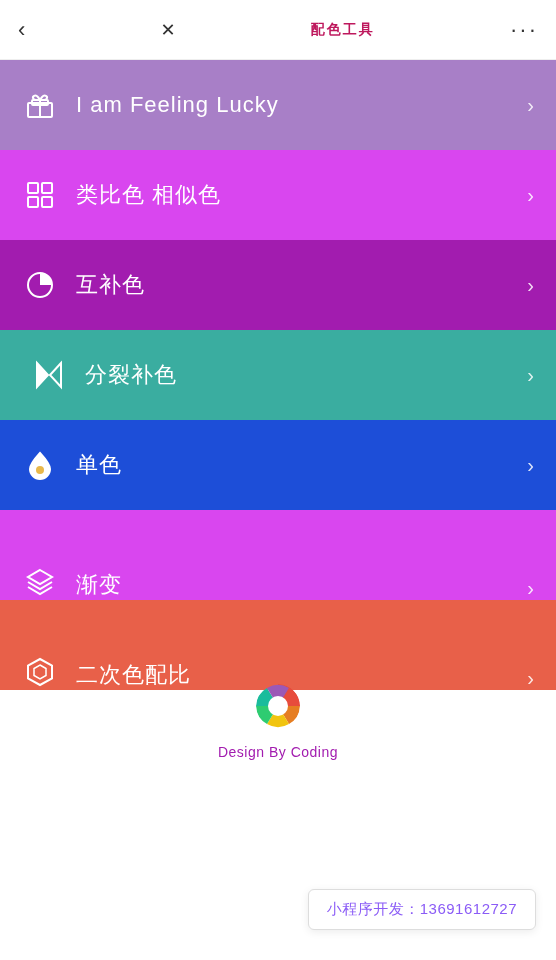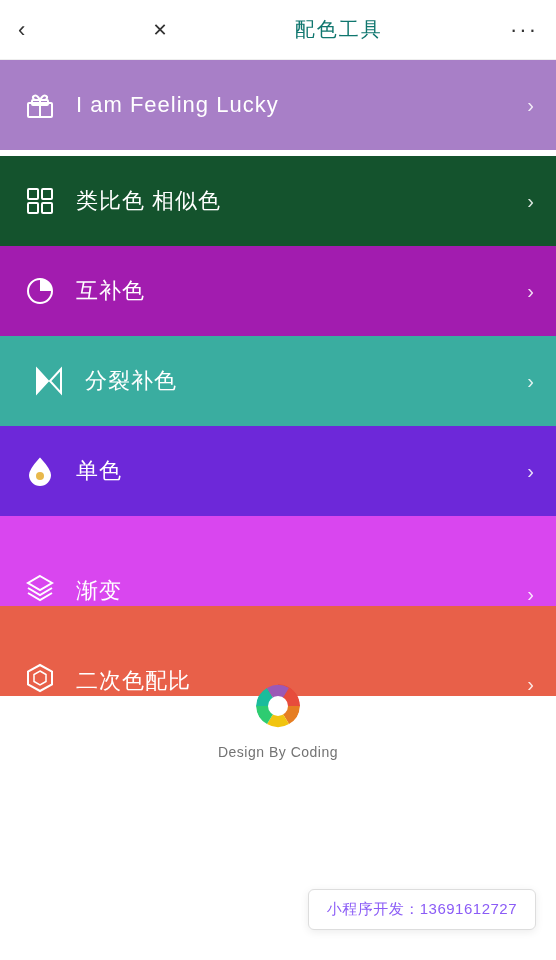--- a/index.html
+++ b/index.html
@@ -16,23 +16,23 @@
     .header {
       display: flex;
       align-items: center;
       justify-content: space-between;
       padding: 0 18px;
       height: 60px;
       background: #fff;
       border-bottom: 1px solid #eee;
     }
     .header-center {
-      font-size: 20px;
-      font-weight: 400;
-      color: #0f766e;
+      font-size: 14px;
+      font-weight: 700;
+      color: #be185d;
       letter-spacing: 2px;
     }
     .header-icon {
       font-size: 22px;
       color: #333;
       cursor: pointer;
       user-select: none;
     }
     .header-more {
       font-size: 22px;
@@ -70,24 +70,24 @@
       letter-spacing: 1px;
       flex: 1;
     }
     .menu-item-arrow {
       color: rgba(255,255,255,0.85);
       font-size: 20px;
     }
 
     
     .item-purple { background: #a87fc7; }
-    .item-teal   { background: #14532d; margin-top: 6px; }
+    .item-teal   { background: #d946ef; }
     .item-green  { background: #a21caf; }
     .item-dark-teal { background: #3aada0; padding-left: 31px; }
-    .item-yellow { background: #6d28d9; }
+    .item-yellow { background: #1d4ed8; }
     .item-orange { background: #d946ef; align-items: flex-end; }
     .item-red    { background: #e86049; align-items: flex-end; }
 
     
     .footer {
       position: absolute;
       bottom: 0;
       left: 0;
       right: 0;
       height: 330px;
@@ -99,21 +99,21 @@
     }
 
     .color-wheel {
       width: 52px;
       height: 52px;
       margin-bottom: 12px;
     }
 
     .footer-label {
       font-size: 14px;
-      color: #737373;
+      color: #a21caf;
       letter-spacing: 0.5px;
     }
 
     
     .bottom-banner {
       position: absolute;
       bottom: 30px;
       right: 20px;
       background: #fff;
       border: 1px solid #ddd;

